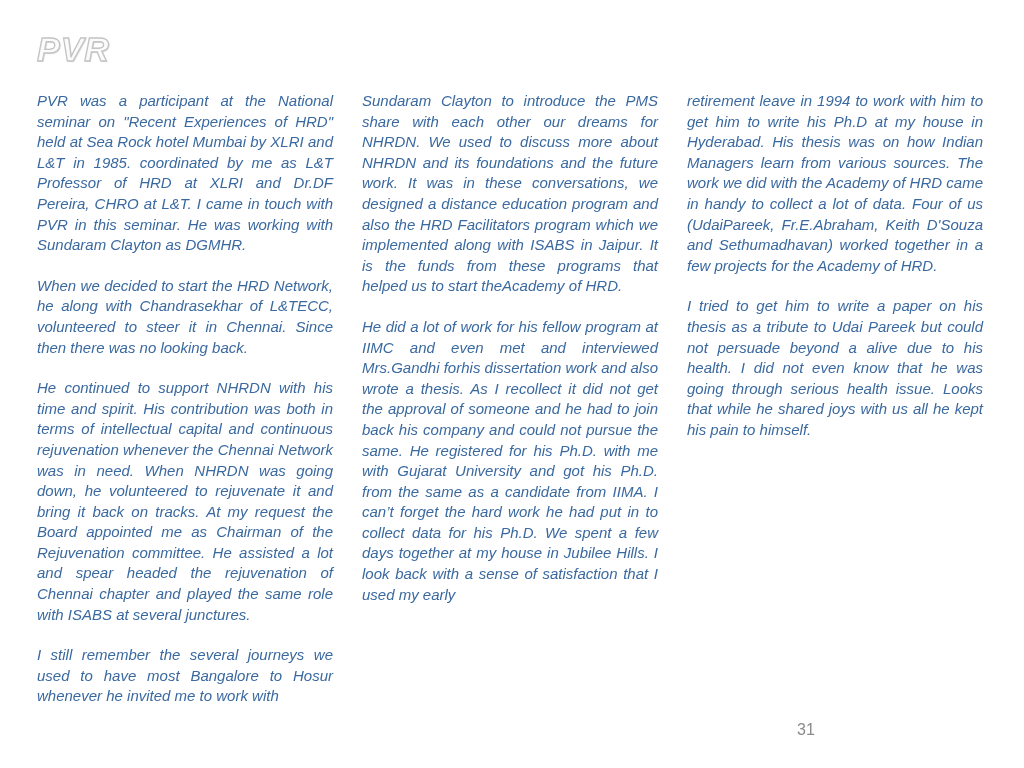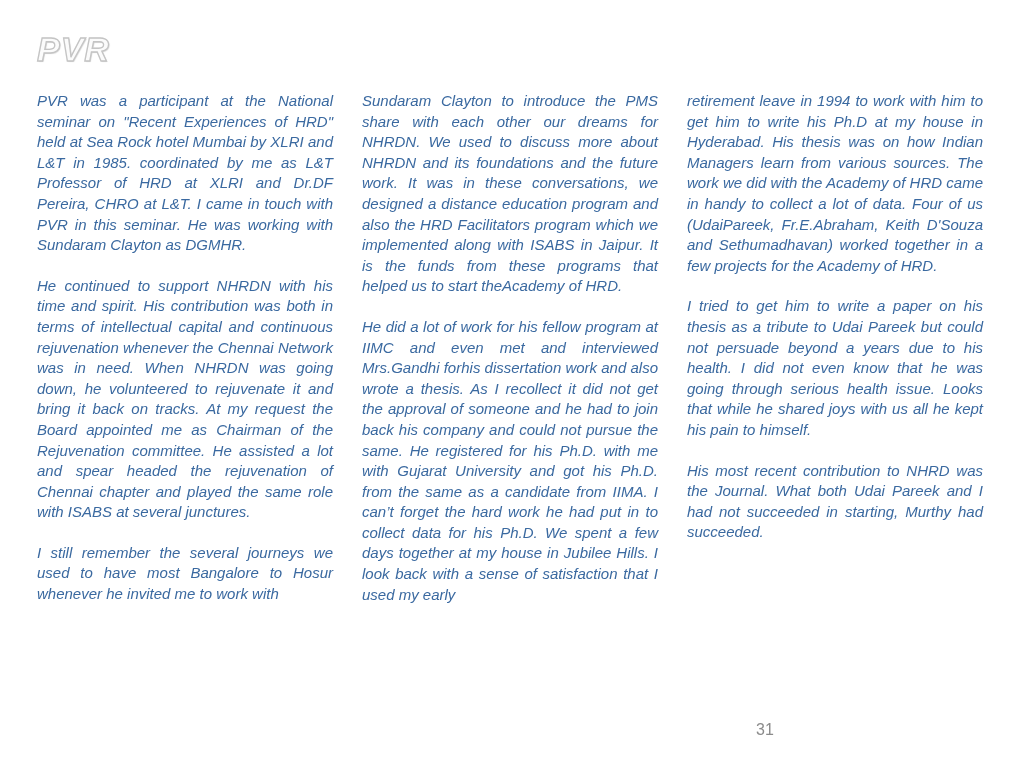--- a/index.html
+++ b/index.html
@@ -46,44 +46,44 @@
     margin: 0 0 20px 0;
     font-style: italic;
     font-size: 15px;
     line-height: 20.6px;
     color: #3a69a0;
     text-align: justify;
     text-justify: inter-word;
   }
   .page-number {
     position: absolute;
-    left: 756px;
+    left: 797px;
     top: 721px;
     font-size: 16px;
     color: #8b8b8b;
     font-style: normal;
   }
 </style>
 </head>
 <body>
 
 <div class="page">
   <h1 class="page-title">PVR</h1>
 
   <div class="columns">
     <div class="column">
         <p class="para">PVR was a participant at the  National seminar on  "Recent Experiences of HRD" held at Sea Rock hotel Mumbai by XLRI and L&amp;T in 1985. coordinated by me as L&amp;T Professor of HRD at XLRI and Dr.DF Pereira, CHRO at L&amp;T. I came in touch with PVR in this seminar.  He was working with Sundaram Clayton as DGMHR.</p>
+        <p class="para">When we decided to start the HRD Network, he along with Chandrasekhar of L&amp;TECC, volunteered to steer it in Chennai. Since then there was no looking back.</p>
         <p class="para">He continued to support NHRDN with his time and spirit. His contribution was  both in terms of intellectual capital and continuous  rejuvenation whenever the Chennai Network was in need. When NHRDN was going down, he volunteered to rejuvenate it and bring it back on tracks. At my request the Board appointed me as Chairman  of  the Rejuvenation committee. He assisted  a lot and spear headed  the  rejuvenation of Chennai chapter and played the same role with ISABS at several junctures.</p>
         <p class="para">I still remember the several journeys we used to have most Bangalore to Hosur whenever he invited me  to work with</p>
       </div>
     <div class="column">
         <p class="para">Sundaram Clayton to introduce the PMS share with each other our dreams for NHRDN. We used to discuss  more about NHRDN and its foundations and the future work. It was in these conversations, we designed a distance education program and also the HRD Facilitators program which we implemented along with ISABS in Jaipur. It is the funds from these programs that helped us to start theAcademy of HRD.</p>
         <p class="para">He did a lot of work for his fellow program at IIMC and even met and interviewed Mrs.Gandhi forhis dissertation work and also wrote a thesis. As I recollect it did not get the approval of someone and he had to join back his company and could not pursue the same. He registered for his Ph.D. with me with Gujarat University and got his Ph.D. from the same as a candidate from IIMA. I can’t forget the hard work he had put in to collect data for his Ph.D. We spent a few days together at my house in Jubilee Hills. I look back with a sense of satisfaction that I used my early</p>
       </div>
     <div class="column">
         <p class="para">retirement leave in 1994 to work with him to get him to write his Ph.D at my house in Hyderabad. His thesis was on how Indian Managers learn from various sources. The work we did with the Academy of HRD came in handy to collect a lot  of data. Four of us (UdaiPareek, Fr.E.Abraham, Keith D'Souza and  Sethumadhavan) worked together in a few projects for the Academy of HRD.</p>
-        <p class="para">I tried to get him to write a paper on his thesis as a tribute  to Udai Pareek but could  not persuade beyond a years due to his health. I did not even know that he was going through serious health issue. Looks that while he shared joys with us all he kept his pain to himself.</p>
-        <p class="para">His most recent contribution to NHRD was the Journal. What both Udai Pareek and I had not succeeded in starting,  Murthy had succeeded.</p>
+        <p class="para">I tried to get him to write a paper on his thesis as a tribute  to Udai Pareek but could  not persuade beyond a alive due to his health. I did not even know that he was going through serious health issue. Looks that while he shared joys with us all he kept his pain to himself.</p>
       </div>
   </div>
 
   <div class="page-number">31</div>
 </div>
 
 </body></html>

